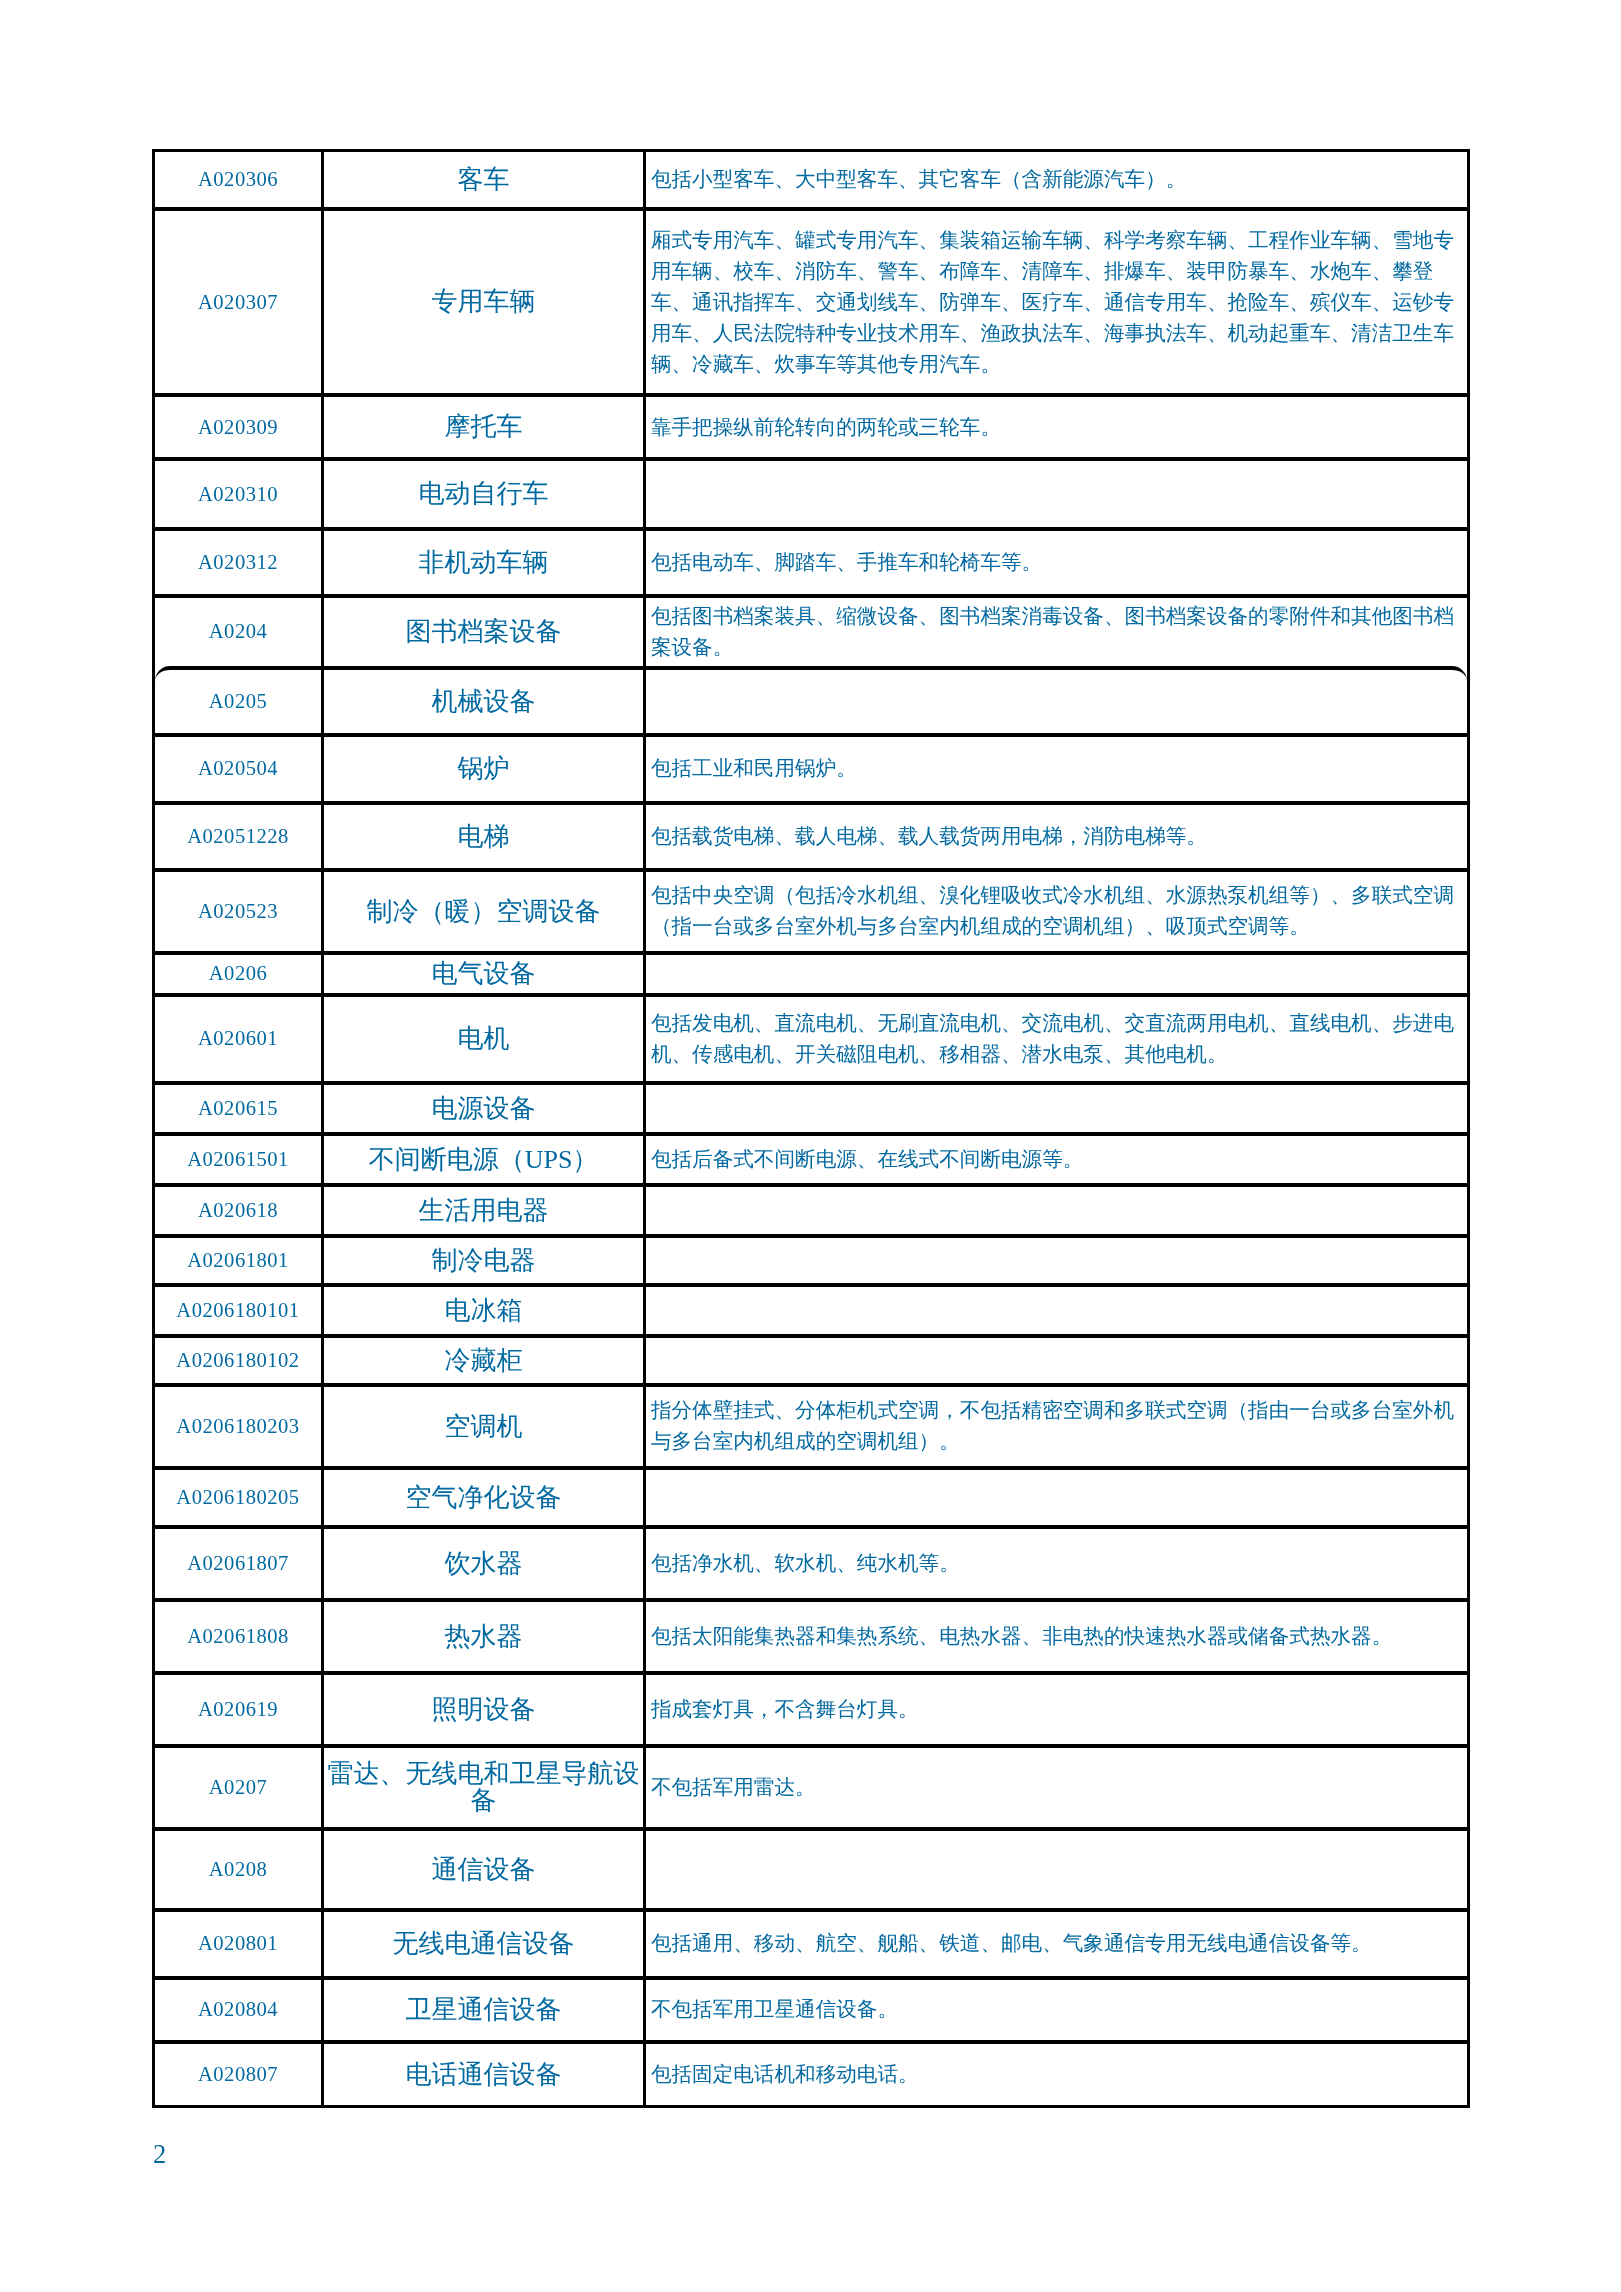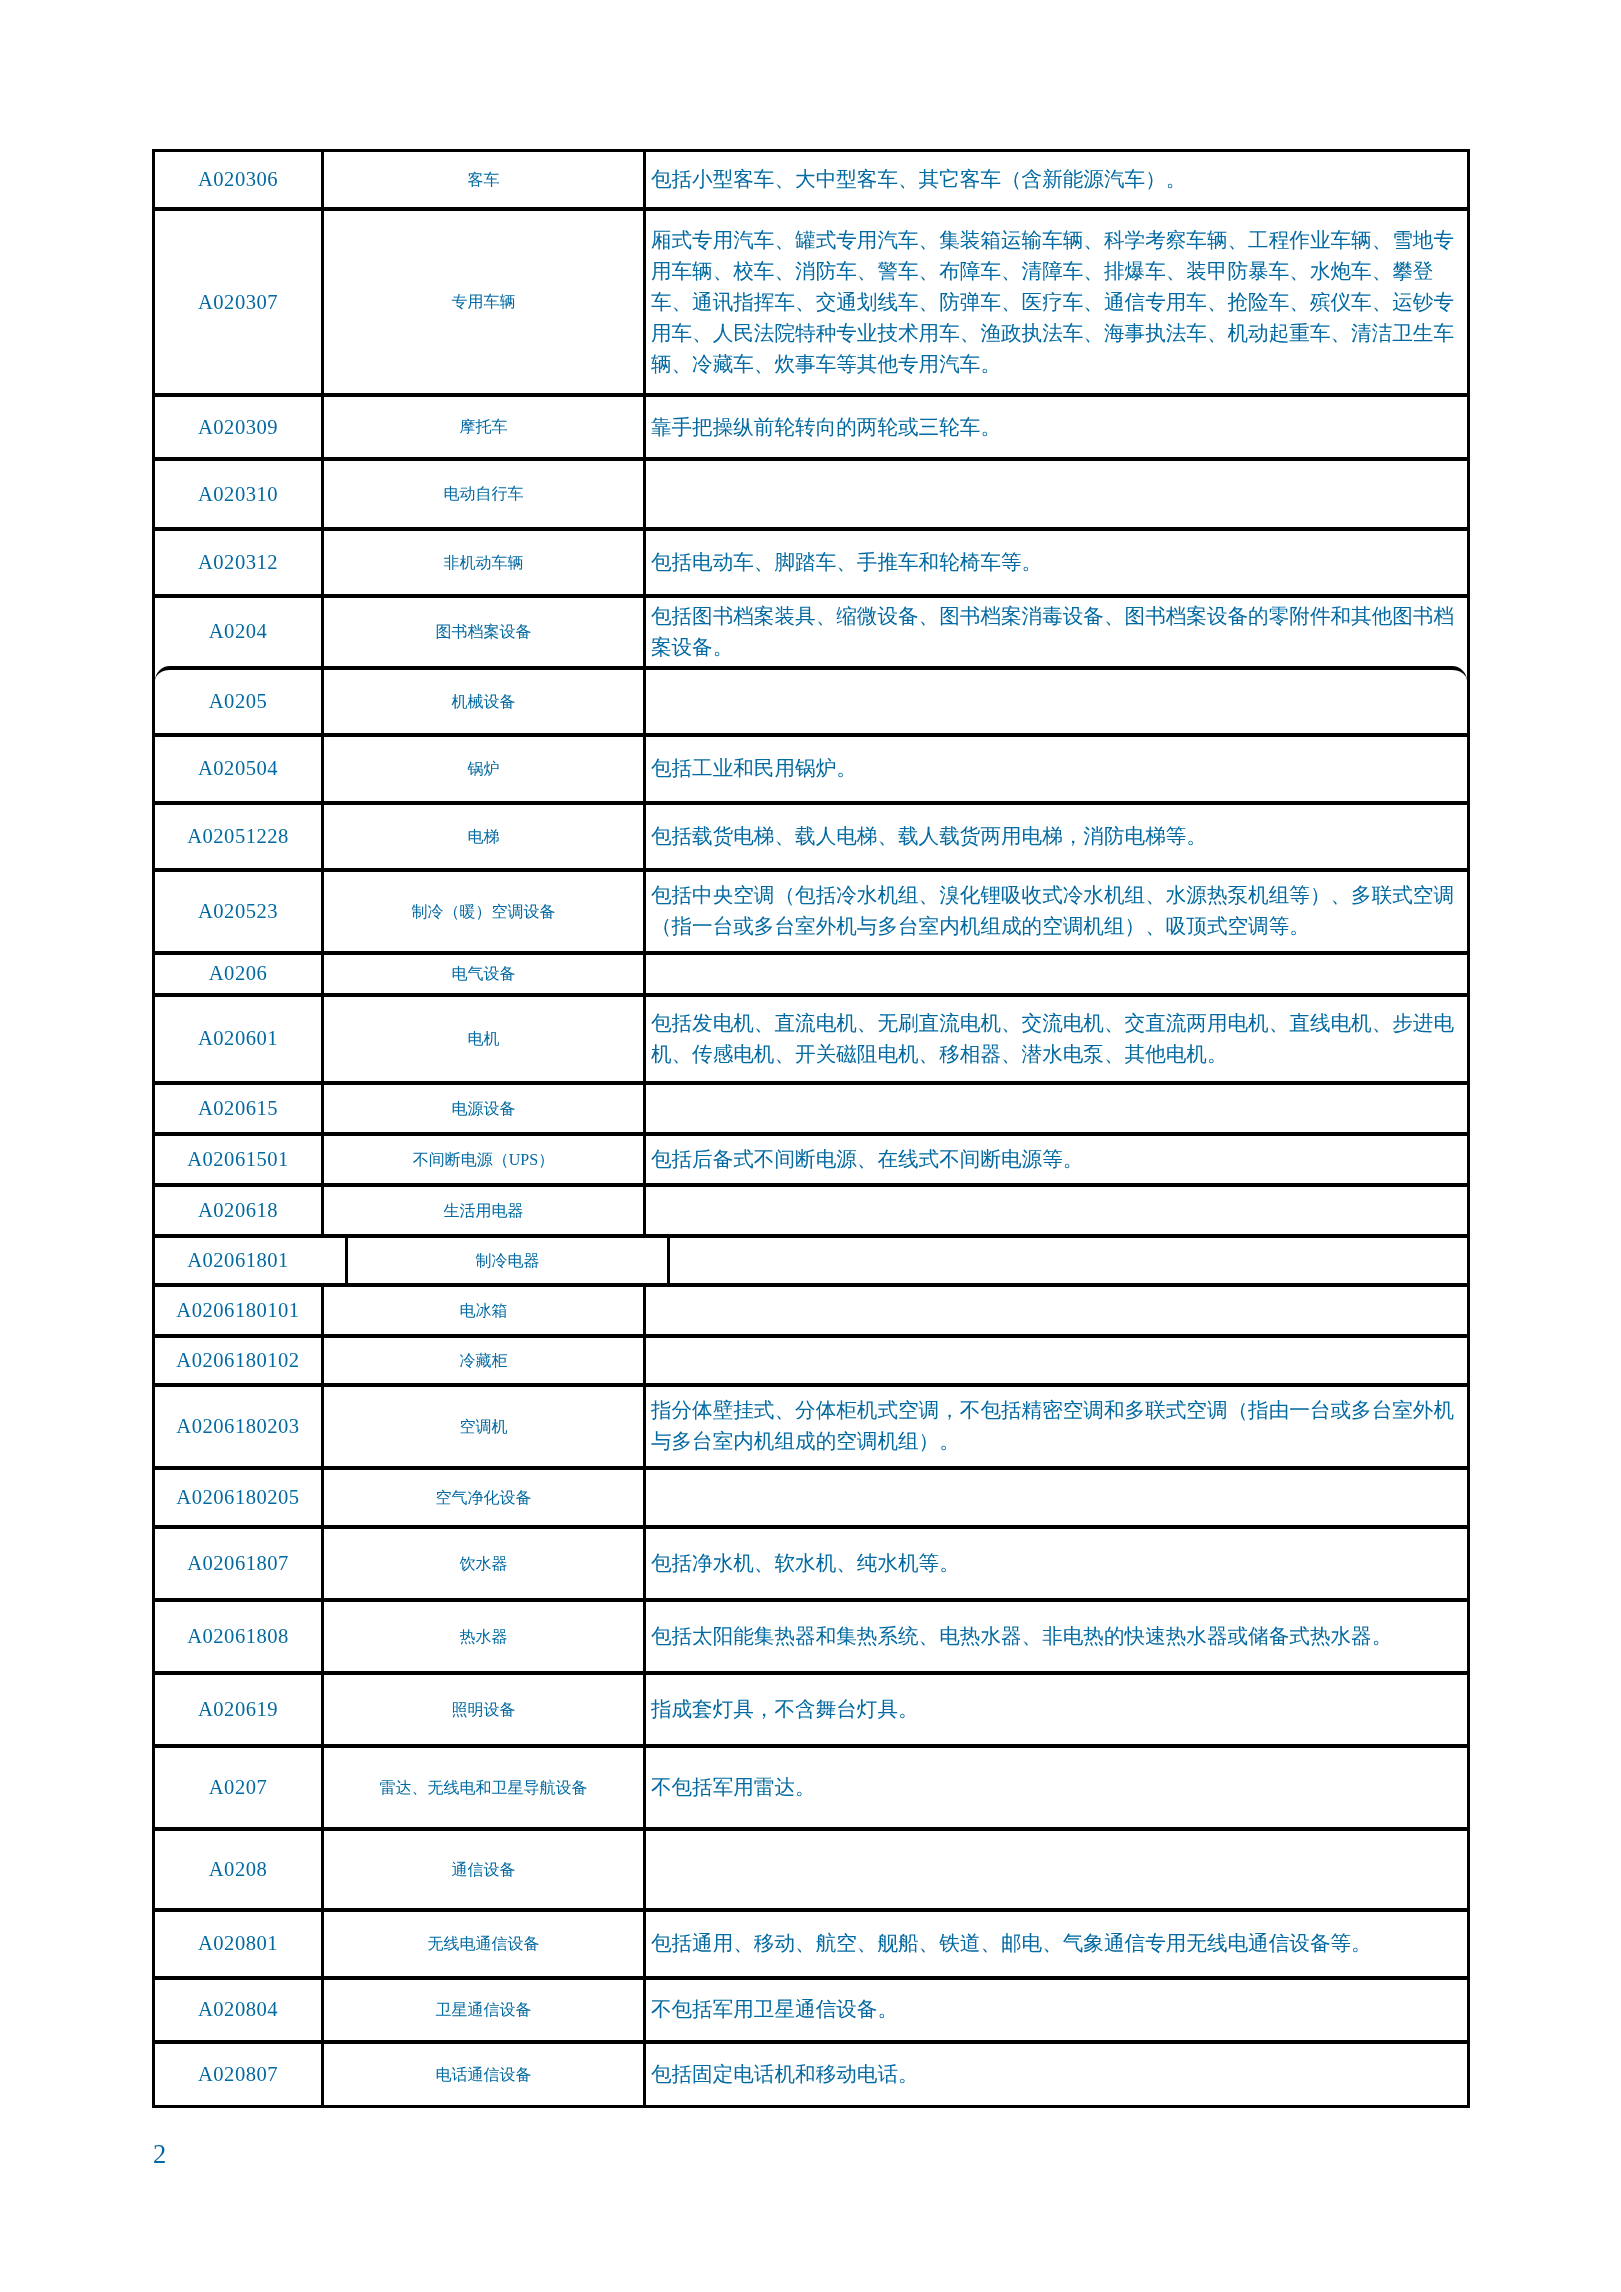--- a/index.html
+++ b/index.html
@@ -45,21 +45,21 @@
     letter-spacing: 0.5px;
   }
   .cell.name {
     width: 325px;
     border-left: 3.9px solid #000000;
     border-right: 3.9px solid #000000;
     display: flex;
     align-items: center;
     justify-content: center;
     text-align: center;
-    font-size: 16px;
+    font-size: 26px;
     line-height: 27.4px;
     padding: 0 1px;
   }
   .cell.desc {
     flex: 1;
     display: flex;
     align-items: center;
     font-size: 20.6px;
     line-height: 31px;
     padding: 2.9px 7.8px 2.9px 4.9px;
@@ -145,21 +145,21 @@
       <div class="t-row" style="min-height: 51px;">
         <div class="cell code">A02061501</div>
         <div class="cell name">不间断电源（UPS）</div>
         <div class="cell desc">包括后备式不间断电源、在线式不间断电源等。</div>
       </div>
       <div class="t-row" style="min-height: 51px;">
         <div class="cell code">A020618</div>
         <div class="cell name">生活用电器</div>
         <div class="cell desc"></div>
       </div>
-      <div class="t-row" style="min-height: 49px; gap: 24px;">
+      <div class="t-row" style="min-height: 49px;">
         <div class="cell code">A02061801</div>
         <div class="cell name">制冷电器</div>
         <div class="cell desc"></div>
       </div>
       <div class="t-row" style="min-height: 51px;">
         <div class="cell code">A0206180101</div>
         <div class="cell name">电冰箱</div>
         <div class="cell desc"></div>
       </div>
       <div class="t-row" style="min-height: 49px;">

